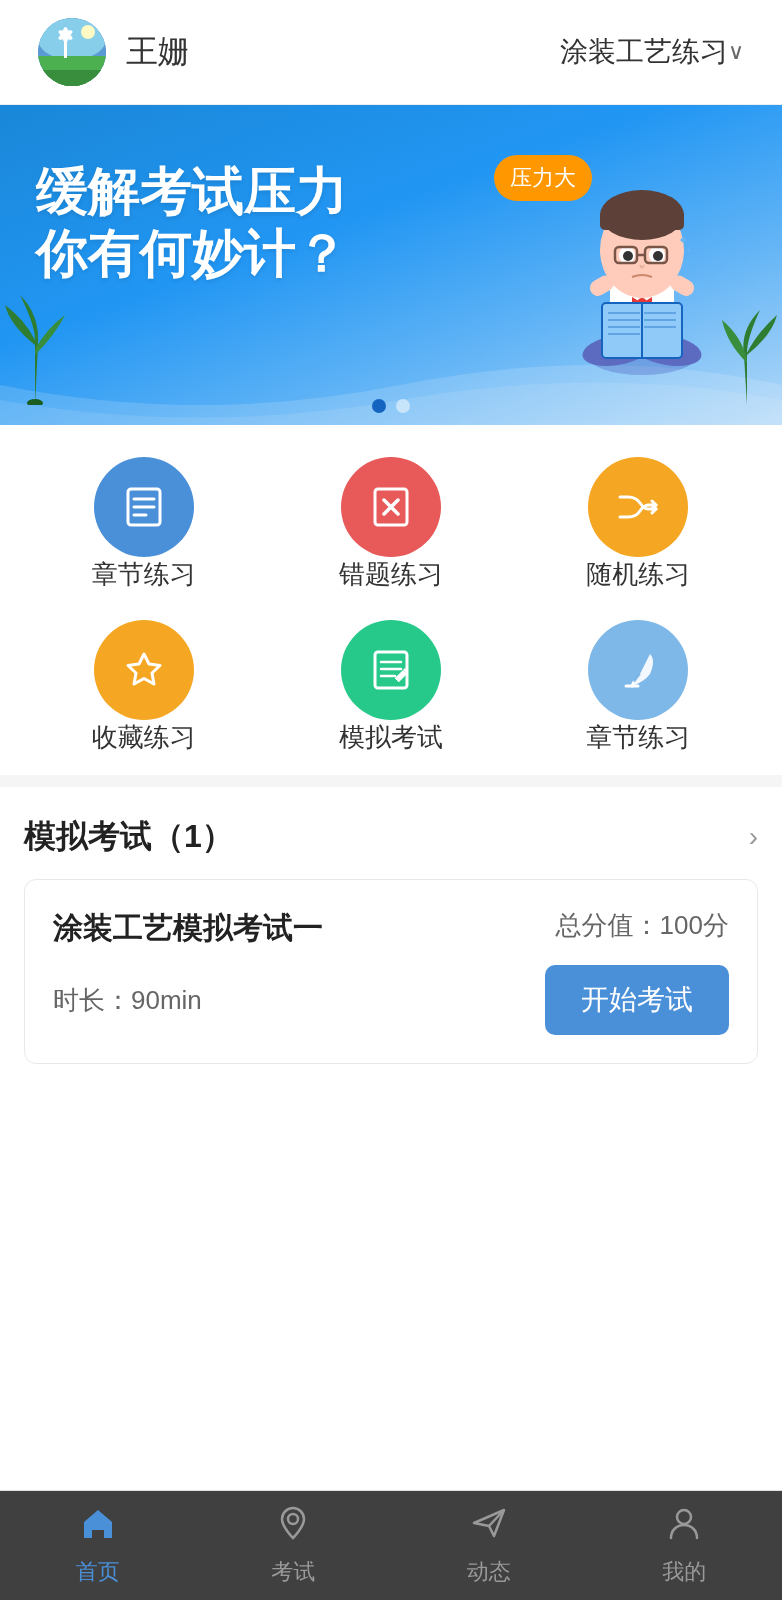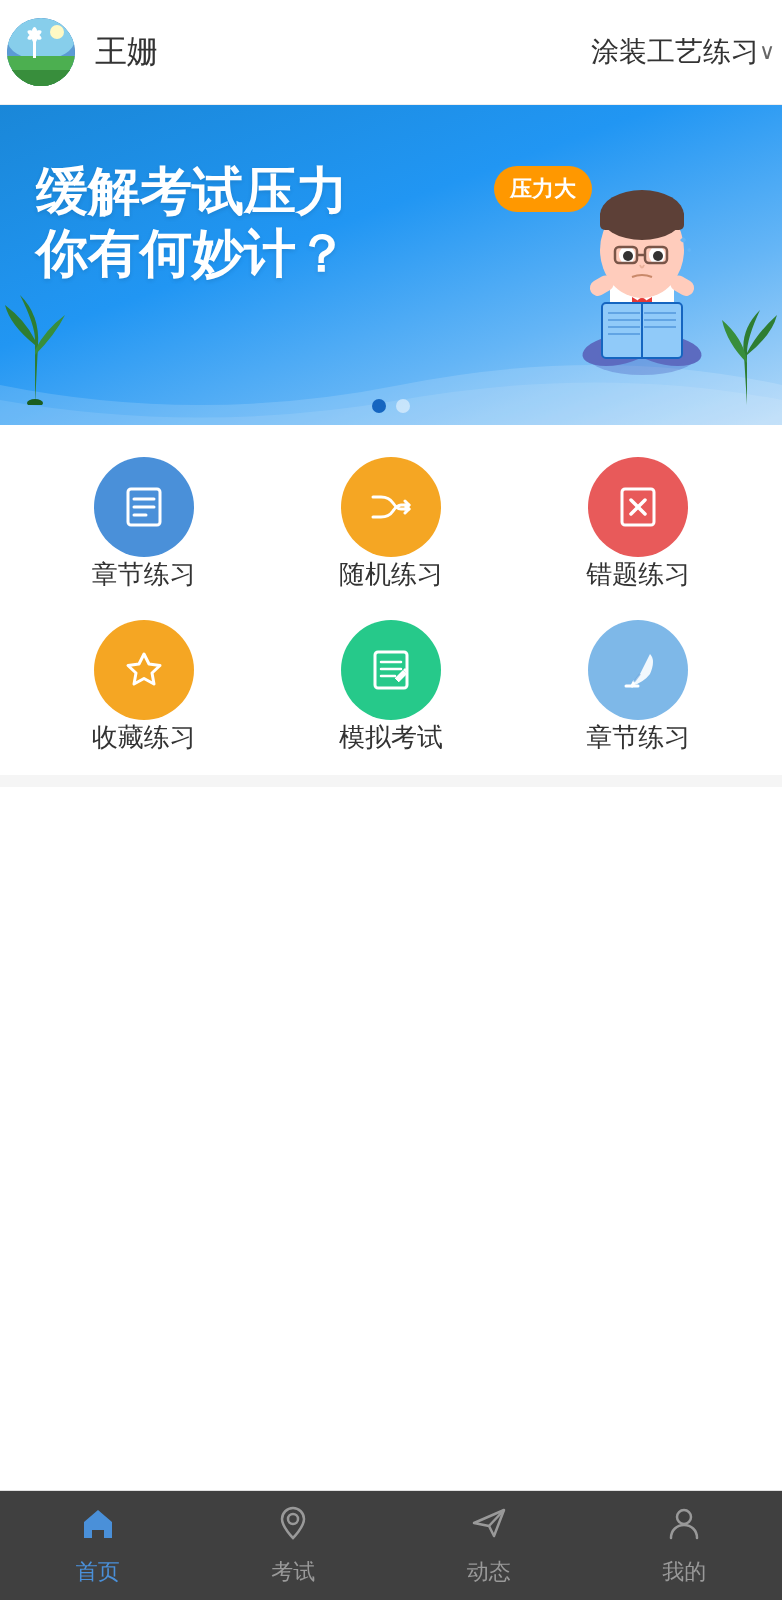--- a/index.html
+++ b/index.html
@@ -11,21 +11,21 @@
       background: #f5f5f5;
       display: flex;
       flex-direction: column;
     }
 
     
     .header {
       background: white;
       display: flex;
       align-items: center;
-      padding: 18px 7px;
+      padding: 18px 38px;
       gap: 16px;
       border-bottom: 1px solid #eee;
     }
     .avatar {
       width: 68px;
       height: 68px;
       border-radius: 50%;
       background: #5b9bd5;
       overflow: hidden;
       flex-shrink: 0;
@@ -100,25 +100,25 @@
     .banner-character {
       position: absolute;
       right: 30px;
       bottom: 30px;
       width: 220px;
       height: 240px;
     }
     .pressure-badge {
       position: absolute;
       right: 190px;
-      top: 61px;
+      top: 50px;
       background: #ff9800;
       color: white;
       font-size: 22px;
-      font-weight: bold;
+      font-weight: normal;
       padding: 8px 16px;
       border-radius: 24px;
     }
     
     .banner-dots {
       position: absolute;
       bottom: 12px;
       left: 50%;
       transform: translateX(-50%);
       display: flex;
@@ -436,41 +436,41 @@
           <rect x="8" y="6" width="32" height="36" rx="3" fill="none" stroke="white" stroke-width="3"></rect>
           <line x1="14" y1="16" x2="34" y2="16" stroke="white" stroke-width="3" stroke-linecap="round"></line>
           <line x1="14" y1="24" x2="34" y2="24" stroke="white" stroke-width="3" stroke-linecap="round"></line>
           <line x1="14" y1="32" x2="26" y2="32" stroke="white" stroke-width="3" stroke-linecap="round"></line>
         </svg>
       </div>
       <span class="func-label">章节练习</span>
     </div>
 
     <div class="function-item">
-      <div class="func-icon-circle orange">
-        <svg width="48" height="48" viewBox="0 0 48 48">
-
-          <path d="M6,14 L14,14 Q22,14 26,20 Q30,26 34,26 L42,26" stroke="white" fill="none" stroke-width="3" stroke-linecap="round"></path>
-          <path d="M38,22 L42,26 L38,30" stroke="white" fill="none" stroke-width="3" stroke-linecap="round" stroke-linejoin="round"></path>
-          <path d="M6,34 L14,34 Q22,34 26,28 Q30,22 34,22 L42,22" stroke="white" fill="none" stroke-width="3" stroke-linecap="round"></path>
-          <path d="M38,18 L42,22 L38,26" stroke="white" fill="none" stroke-width="3" stroke-linecap="round" stroke-linejoin="round"></path>
-        </svg>
-      </div>
-      <span class="func-label">随机练习</span>
-    </div>
-
-    <div class="function-item">
       <div class="func-icon-circle red">
         <svg width="48" height="48" viewBox="0 0 48 48">
           <rect x="8" y="6" width="32" height="36" rx="3" fill="none" stroke="white" stroke-width="3"></rect>
           <line x1="17" y1="17" x2="31" y2="31" stroke="white" stroke-width="3.5" stroke-linecap="round"></line>
           <line x1="31" y1="17" x2="17" y2="31" stroke="white" stroke-width="3.5" stroke-linecap="round"></line>
         </svg>
       </div>
       <span class="func-label">错题练习</span>
+    </div>
+
+    <div class="function-item">
+      <div class="func-icon-circle orange">
+        <svg width="48" height="48" viewBox="0 0 48 48">
+
+          <path d="M6,14 L14,14 Q22,14 26,20 Q30,26 34,26 L42,26" stroke="white" fill="none" stroke-width="3" stroke-linecap="round"></path>
+          <path d="M38,22 L42,26 L38,30" stroke="white" fill="none" stroke-width="3" stroke-linecap="round" stroke-linejoin="round"></path>
+          <path d="M6,34 L14,34 Q22,34 26,28 Q30,22 34,22 L42,22" stroke="white" fill="none" stroke-width="3" stroke-linecap="round"></path>
+          <path d="M38,18 L42,22 L38,26" stroke="white" fill="none" stroke-width="3" stroke-linecap="round" stroke-linejoin="round"></path>
+        </svg>
+      </div>
+      <span class="func-label">随机练习</span>
     </div>
 
     <div class="function-item">
       <div class="func-icon-circle gold">
         <svg width="48" height="48" viewBox="0 0 48 48">
           <polygon points="24,8 29,18 40,19.5 32,27 34,38 24,32.5 14,38 16,27 8,19.5 19,18" fill="none" stroke="white" stroke-width="3" stroke-linejoin="round"></polygon>
         </svg>
       </div>
       <span class="func-label">收藏练习</span>
     </div>
@@ -501,20 +501,41 @@
           <line x1="12" y1="40" x2="24" y2="40" stroke="white" stroke-width="3" stroke-linecap="round"></line>
         </svg>
       </div>
       <span class="func-label">章节练习</span>
     </div>
 
   </div>
 
   <div class="divider"></div>
 
+  <div class="section">
+    <div class="section-header">
+      <span class="section-title">模拟考试（1）</span>
+      <span class="section-arrow">›</span>
+    </div>
+
+    <div class="exam-card">
+      <div class="exam-card-header">
+        <span class="exam-title">涂装工艺模拟考试一</span>
+        <span class="exam-score">
+          <span>总分值：</span><span>100分</span>
+        </span>
+      </div>
+      <div class="exam-card-footer">
+        <span class="exam-duration">
+          <span>时长：</span><span>90min</span>
+        </span>
+        <button class="start-btn">开始考试</button>
+      </div>
+    </div>
+  </div>
 
   <div class="content-spacer"></div>
   <div class="nav-spacer"></div>
 </div>
 
 <nav class="bottom-nav">
 
   <div class="nav-item active">
     <span class="nav-icon">
       <svg width="38" height="38" viewBox="0 0 38 38">

